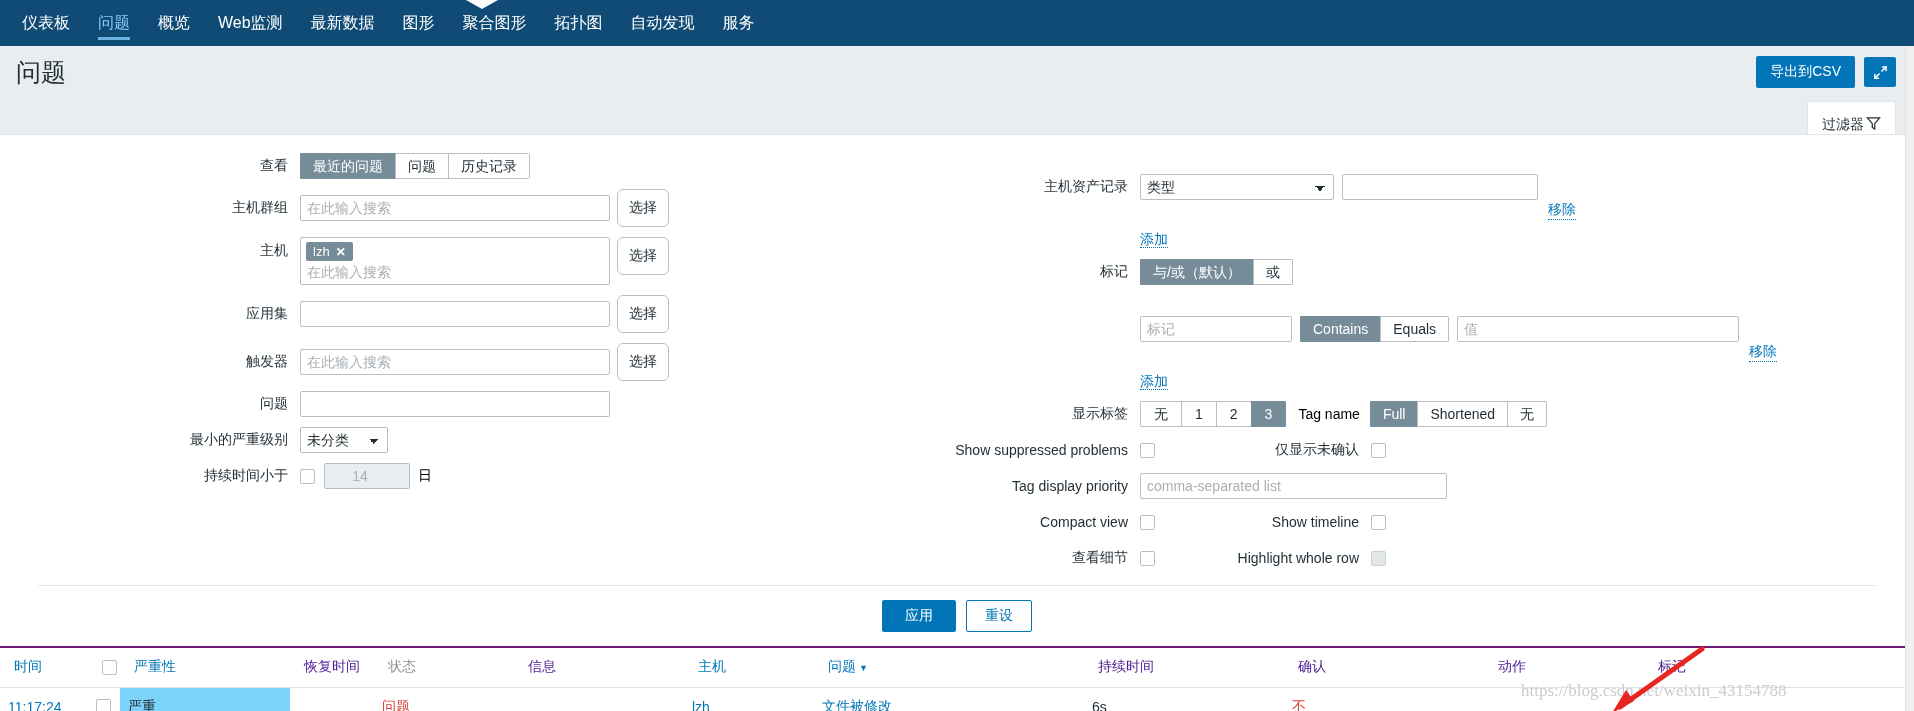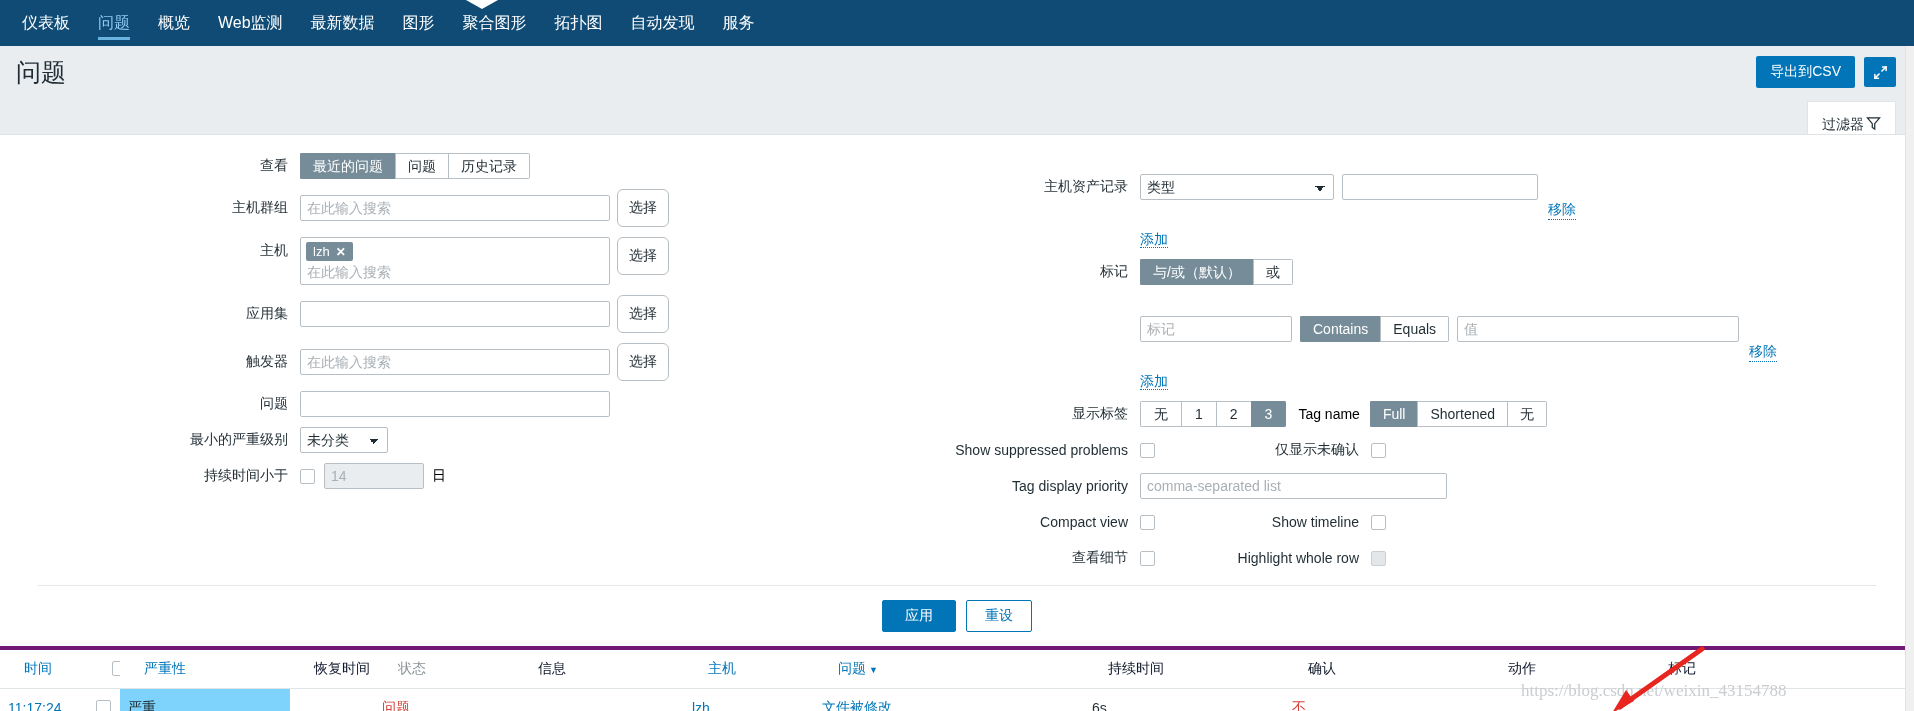--- a/index.html
+++ b/index.html
@@ -140,22 +140,22 @@
   }
   .txt::placeholder { color: #a9b0b5; }
   .txt.w-wide { width: 310px; }
   .txt.w-val { width: 282px; }
   .txt.w-tag { width: 152px; }
   .txt.w-inv { width: 196px; }
   .txt.w-prio { width: 307px; }
   .txt.disabled {
     background: #e9edf0;
     color: #a9b0b5;
-    text-align: left;
-    width: 100px;
+    text-align: center;
+    width: 86px;
     padding-right: 20px;
   }
 
   .btn-select {
     border: 1px solid #b8bfc4;
     background: #ffffff;
     height: 38px;
     font-size: 14px;
     padding: 0 11px;
     margin-left: 7px;
@@ -277,32 +277,32 @@
   }
   .btn-reset {
     background: #ffffff; color: #0275b8; border: 1px solid #0275b8;
     font-size: 14px; padding: 6px 18px; border-radius: 2px; cursor: pointer;
     font-family: "Liberation Sans", sans-serif;
   }
 
   
   .tbl { width: 100%; border-collapse: collapse; table-layout: fixed; }
   .tbl thead th {
-    border-top: 4px solid #701a75;
+    border-top: 2px solid #701a75;
     border-bottom: 1px solid #dfe4e7;
     height: 40px;
     font-weight: normal;
     font-size: 14px;
     text-align: left;
-    padding: 0 24px;
+    padding: 0 14px;
     color: #0275b8;
     background: #ffffff;
     white-space: nowrap;
   }
-  .tbl thead th.muted { color: #0f172a; }
+  .tbl thead th.muted { color: #4c1d95; }
   .tbl tbody td {
     height: 38px;
     font-size: 14px;
     padding: 0 8px;
     border-bottom: 1px solid #e8ecee;
     color: #1f2c33;
     white-space: nowrap;
   }
   .sev-cell { padding: 0 !important; }
   .sev-box {

